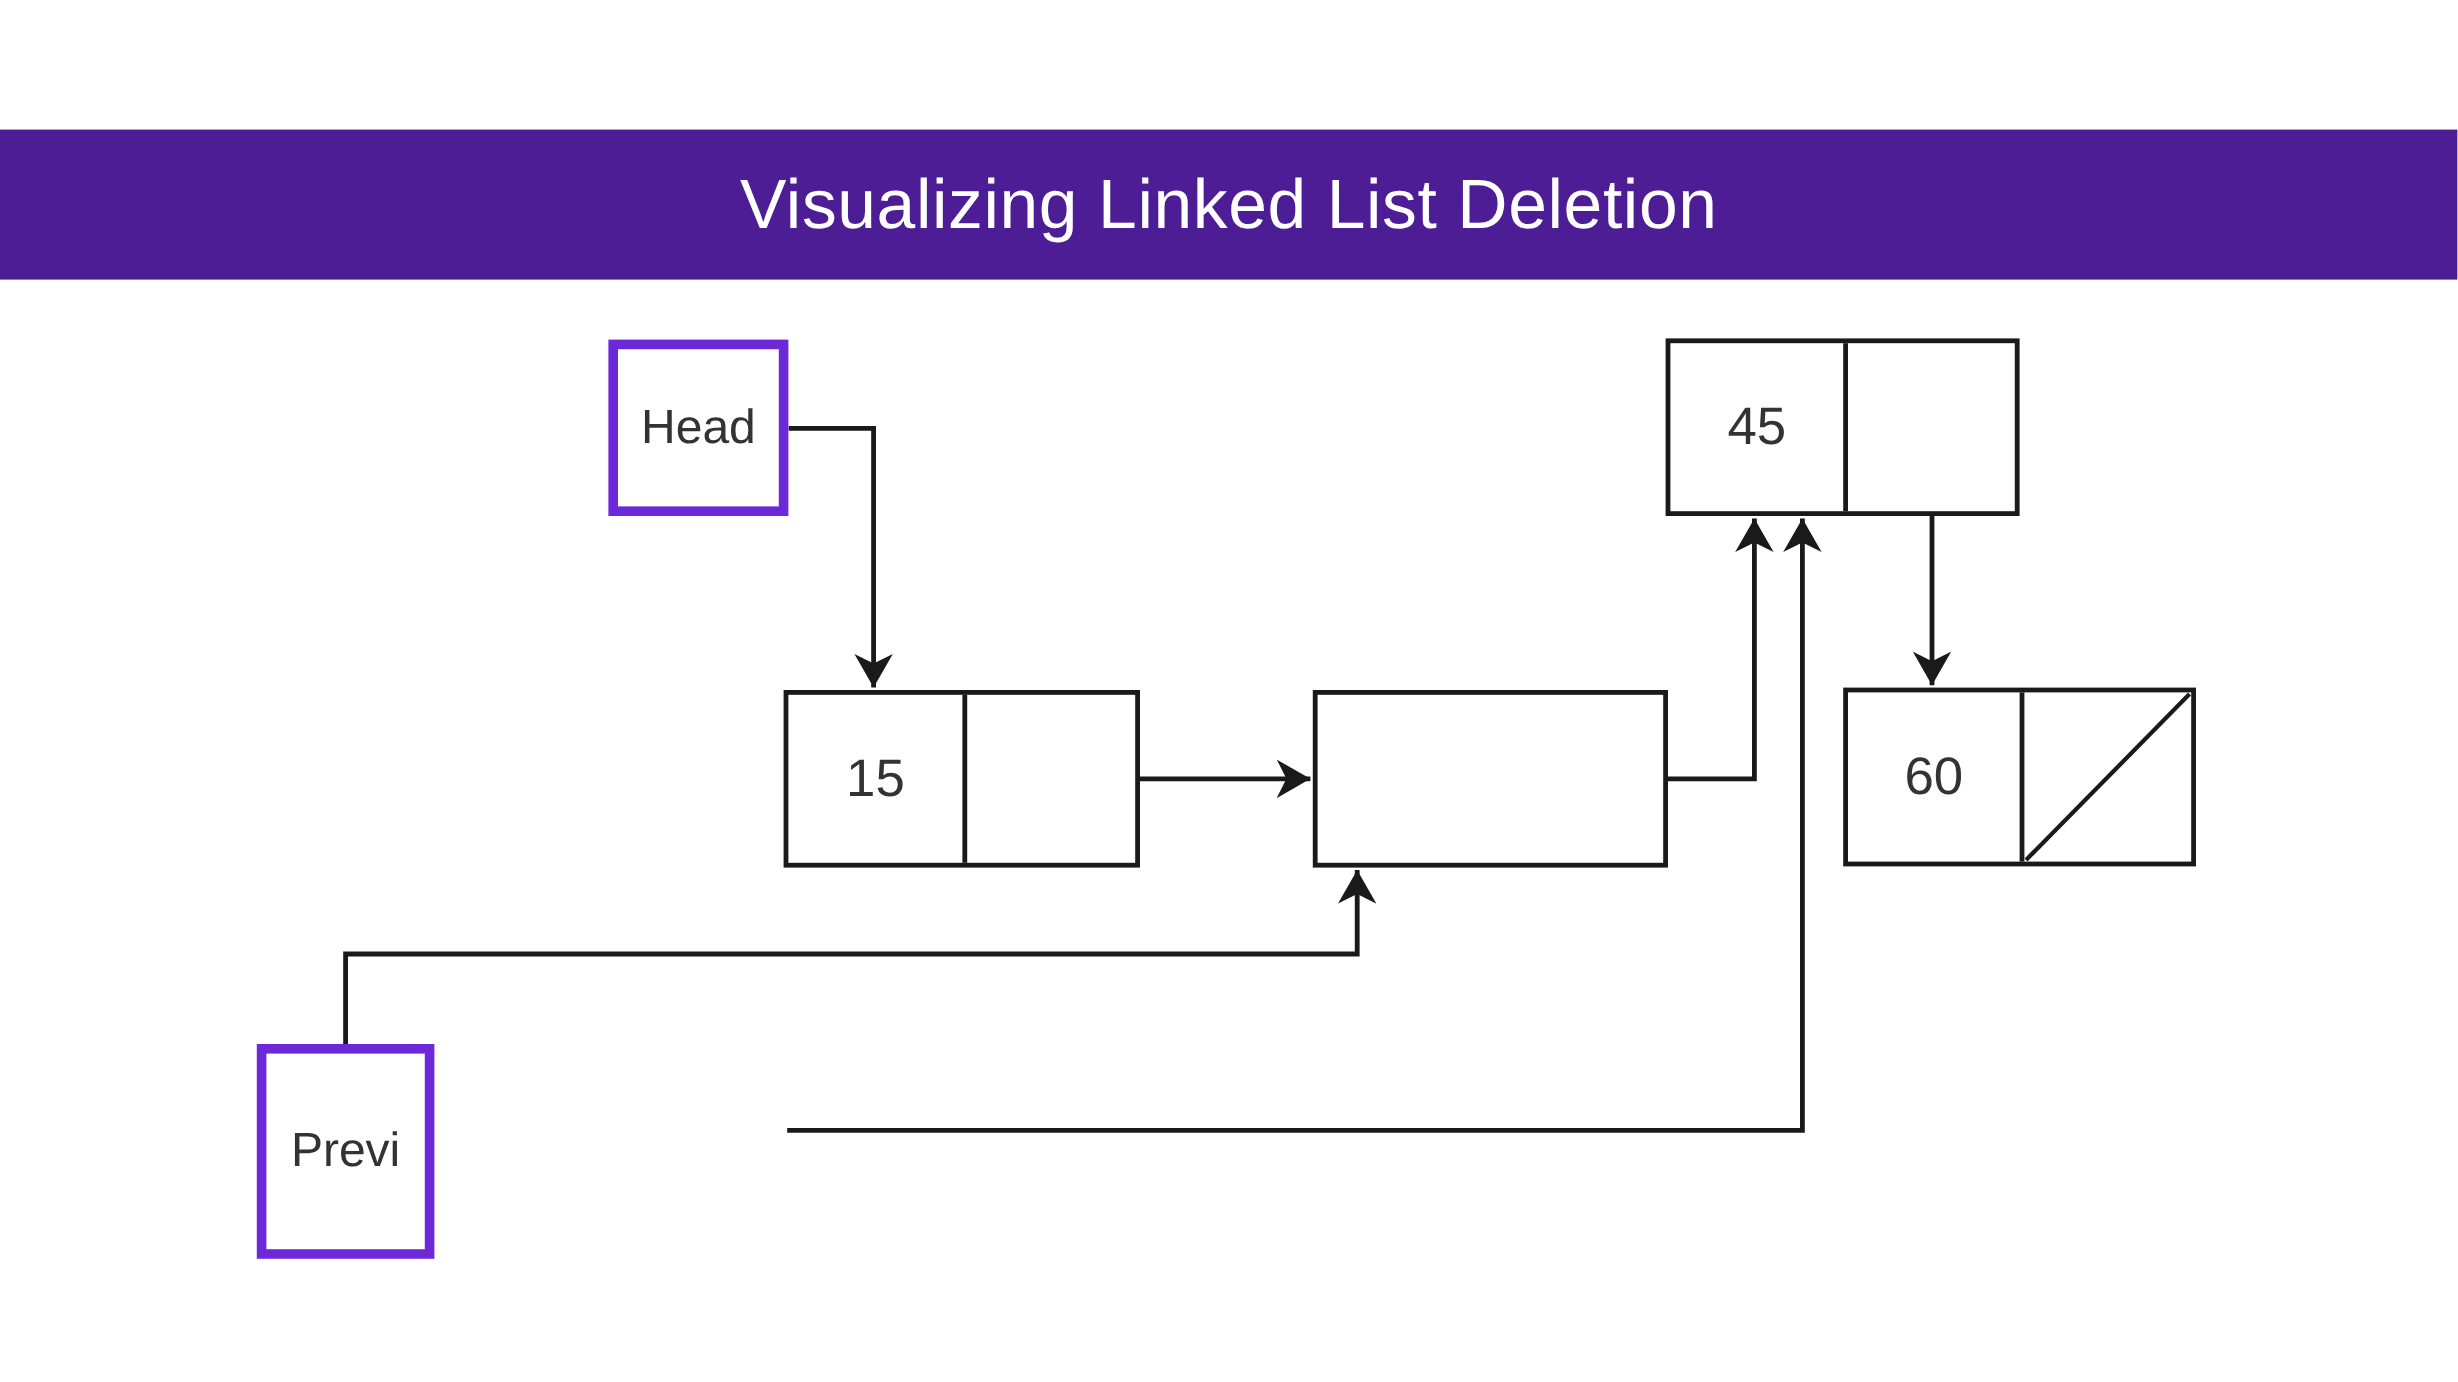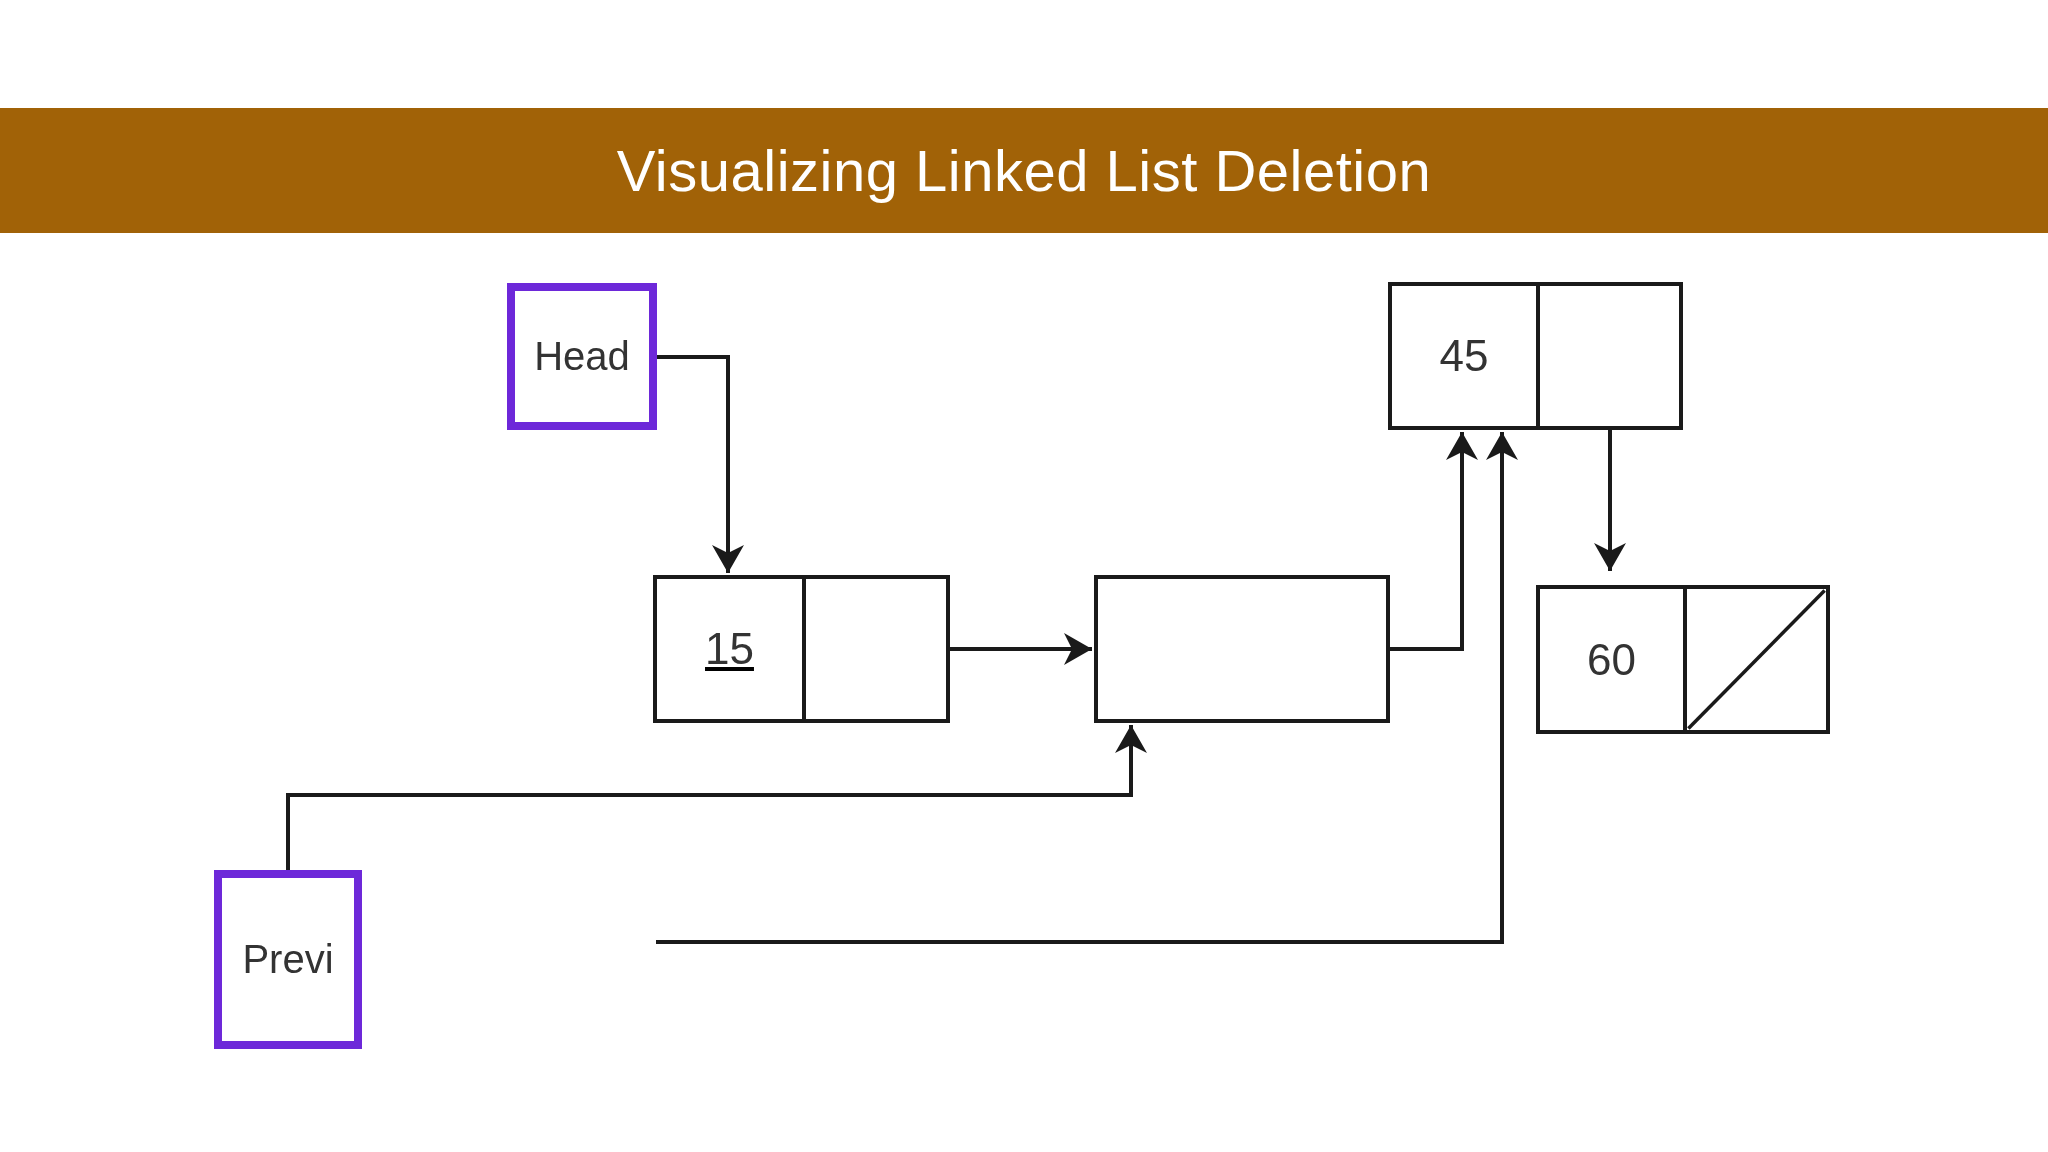--- a/index.html
+++ b/index.html
@@ -16,21 +16,21 @@
     width: 2048px;
     height: 1152px;
     background: #ffffff;
   }
   .title-bar {
     position: absolute;
     left: 0;
     top: 108px;
     width: 2048px;
     height: 125px;
-    background: #a16207;
+    background: #4c1d95;
     display: flex;
     align-items: center;
     justify-content: center;
   }
   .title-bar span {
     color: #ffffff;
     font-size: 58px;
     font-weight: 500;
     letter-spacing: 0.5px;
     white-space: nowrap;
@@ -89,27 +89,27 @@
   .null-slash-svg line {
     stroke: #1a1a1a;
     stroke-width: 3.5;
   }
 
   
   #head-box    { left: 507px;  top: 283px; width: 150px; height: 147px; }
   #previous-box{ left: 214px;  top: 870px; width: 148px; height: 179px; }
   #current-box { left: 507px;  top: 870px; width: 149px; height: 145px; }
 
-  #node-15 { left: 653px;  top: 575px; width: 297px; height: 148px; text-decoration: underline; }
+  #node-15 { left: 653px;  top: 575px; width: 297px; height: 148px; }
   #node-15 .value-cell { width: 149px; }
   #node-30 { left: 1094px; top: 575px; width: 296px; height: 148px; }
   #node-30 .value-cell { width: 148px; }
   #node-45 { left: 1388px; top: 282px; width: 295px; height: 148px; }
   #node-45 .value-cell { width: 148px; }
-  #node-60 { left: 1536px; top: 573px; width: 294px; height: 149px; margin-top: 12px; }
+  #node-60 { left: 1536px; top: 573px; width: 294px; height: 149px; }
   #node-60 .value-cell { width: 147px; }
 </style>
 </head>
 <body>
 
 <div class="canvas">
 
   <div class="title-bar">
     <span>Visualizing Linked List Deletion</span>
   </div>

